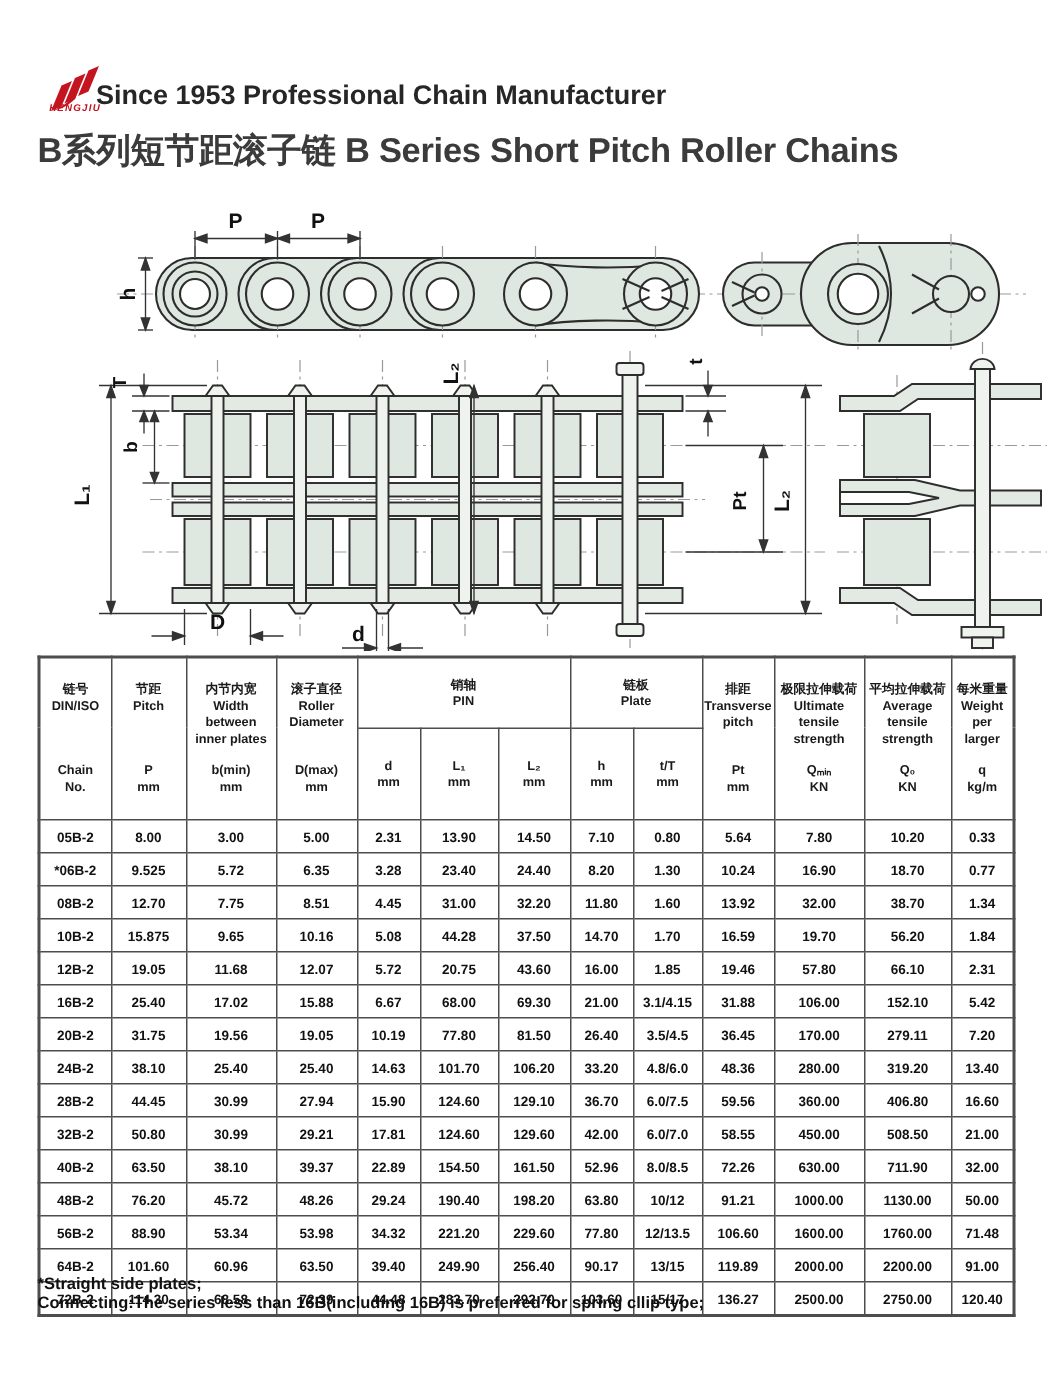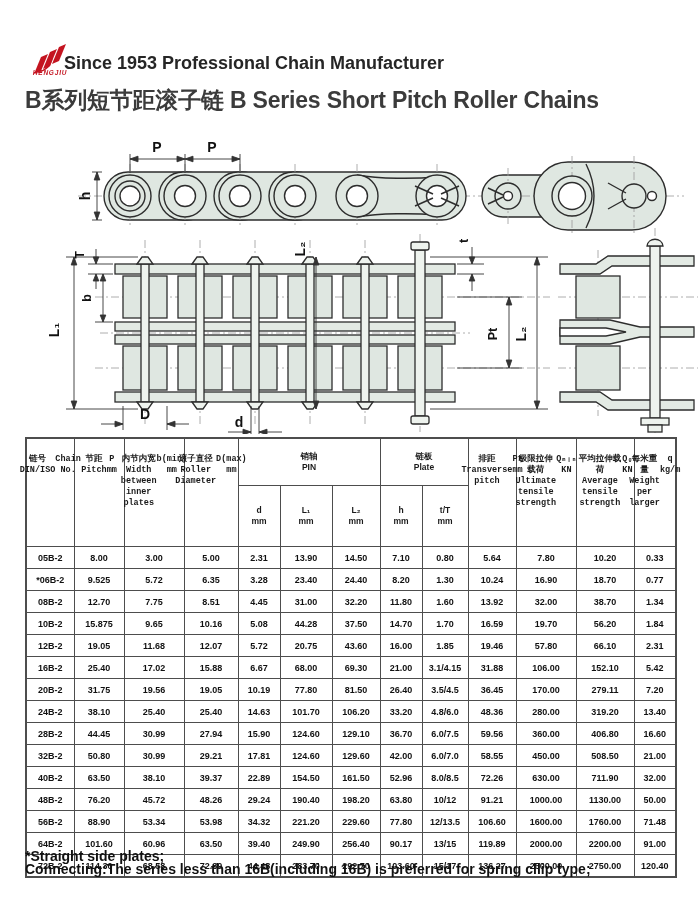--- a/index.html
+++ b/index.html
@@ -23,27 +23,27 @@
   table.spec{position:absolute;left:25px;top:437px;width:650px;
       border-collapse:collapse;table-layout:fixed;
       border:2px solid #4d4d4d;}
   table.spec th,table.spec td{border:1px solid #4d4d4d;text-align:center;
       vertical-align:middle;padding:0;}
   table.spec th{font-size:8.5px;font-weight:bold;color:#1a1a1a;
       white-space:pre-line;line-height:1.3;}
   table.spec thead tr.gr{height:36px;}
   table.spec thead tr.sub{height:47px;}
   table.spec td{height:21px;font-size:9px;font-weight:bold;color:#111;white-space:nowrap;}
-  .hcell{display:flex;flex-direction:row;justify-content:center;
-      height:76px;padding:4px 1px 5px;font-family:Liberation Mono, monospace;}
+  .hcell{display:flex;flex-direction:column;justify-content:space-between;
+      height:76px;padding:4px 1px 5px;}
   .hcell span{display:block;}
 
   
   .notes{position:absolute;left:25px;top:850px;width:640px;
-      font-size:14px;font-weight:bold;color:#111;line-height:13px;}
+      font-size:11px;font-weight:bold;color:#111;line-height:13px;}
   .notes .indent{padding-left:58px;}
 
   svg text{font-family:"Liberation Sans",sans-serif;}
   .dimlab{font-size:14px;font-weight:bold;fill:#111;}
   .dimlab-sm{font-size:12.5px;font-weight:bold;fill:#111;}
 </style>
 </head>
 <body>
 
 <div class="page">

